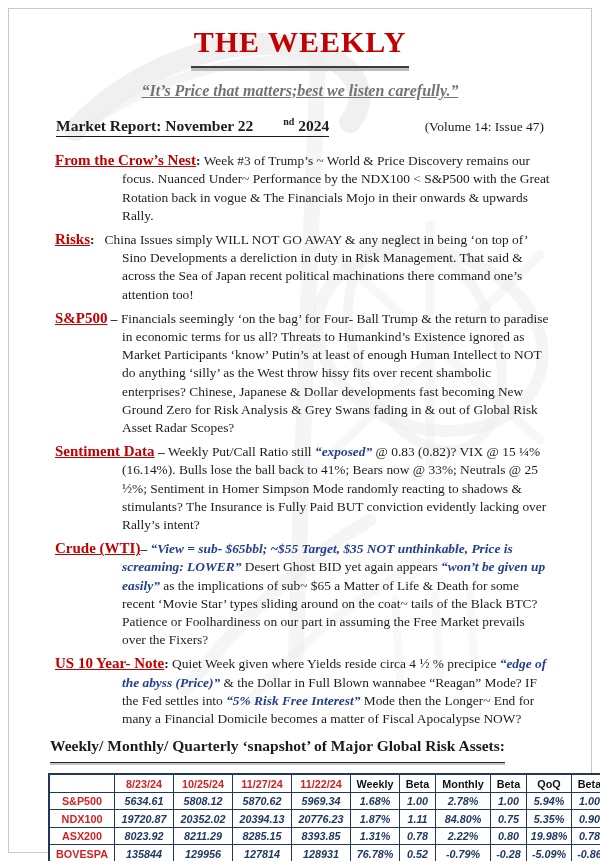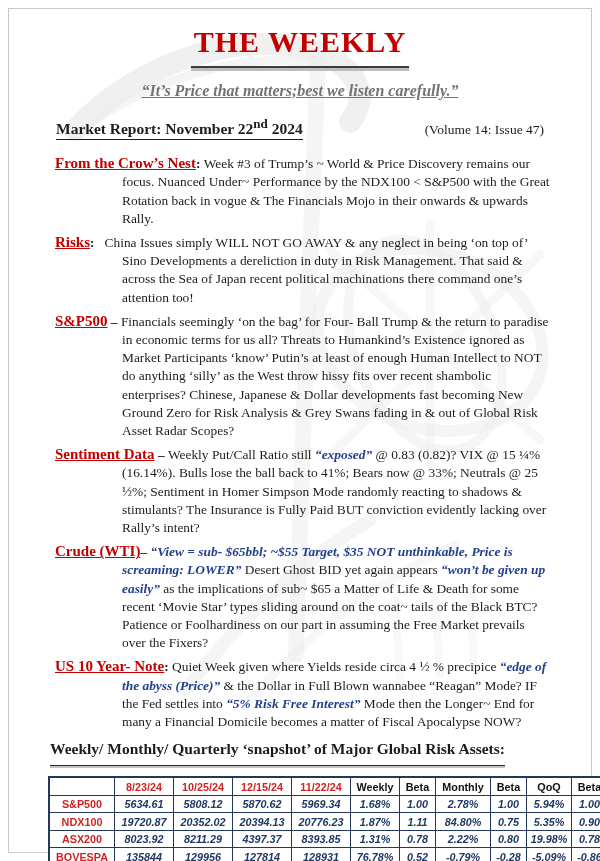--- a/index.html
+++ b/index.html
@@ -14,21 +14,21 @@
            letter-spacing:1px; border-bottom:2px solid #3c3c3c; box-shadow:0 3px 0 #bdbdbd;
            padding:0 3px 7px 3px; }
   .tagline-wrap { text-align:center; margin-top:14px; }
   .tagline { color:#737373; font-size:16px; font-weight:bold; font-style:italic;
              text-decoration:underline; }
 
   .report-row { display:flex; justify-content:space-between; align-items:baseline;
                 margin:16px 56px 0 56px; }
   .report-title { font-size:15.5px; font-weight:bold; border-bottom:1.6px solid #1b1b1b;
                   padding-bottom:1px; }
-  .report-title sup { font-size:13px; }
+  .report-title sup { font-size:10px;margin-left:30px; }
   .volume { font-size:13.5px;margin-left:9px; }
 
   .sections { margin-top:14px; }
   .para { font-size:13.4px; line-height:18.2px; margin:0 50px 5px 122px; text-indent:-67px;
           text-align:left; }
   .sec-heading { color:#c30000; font-weight:bold; font-size:15px; text-decoration:underline; }
   .sec-sep { font-weight:bold; white-space:pre; }
   .quote { color:#24418f; font-weight:bold; font-style:italic; }
 
   .table-title-wrap { margin:9px 0 0 50px; }
@@ -101,21 +101,21 @@
     <div class="table-title-wrap">
       <span class="table-title">Weekly/ Monthly/ Quarterly ‘snapshot’ of Major Global Risk Assets:</span>
     </div>
 
     <table class="assets">
       <thead>
           <tr>
             <th class="h-blank"></th>
             <th class="h-date">8/23/24</th>
             <th class="h-date">10/25/24</th>
-            <th class="h-date">12/15/24</th>
+            <th class="h-date">11/27/24</th>
             <th class="h-date">11/22/24</th>
             <th class="h-metric">Weekly</th>
             <th class="h-metric">Beta</th>
             <th class="h-metric">Monthly</th>
             <th class="h-metric">Beta</th>
             <th class="h-metric">QoQ</th>
             <th class="h-metric">Beta</th>
           </tr>
         </thead>
       <tbody>
@@ -142,21 +142,21 @@
             <td class="val">1.11</td>
             <td class="val">84.80%</td>
             <td class="val">0.75</td>
             <td class="val">5.35%</td>
             <td class="val">0.90</td>
           </tr>
           <tr>
             <td class="label">ASX200</td>
             <td class="val">8023.92</td>
             <td class="val">8211.29</td>
-            <td class="val">4397.37</td>
+            <td class="val">8285.15</td>
             <td class="val">8393.85</td>
             <td class="val">1.31%</td>
             <td class="val">0.78</td>
             <td class="val">2.22%</td>
             <td class="val">0.80</td>
             <td class="val">19.98%</td>
             <td class="val">0.78</td>
           </tr>
           <tr>
             <td class="label">BOVESPA</td>

